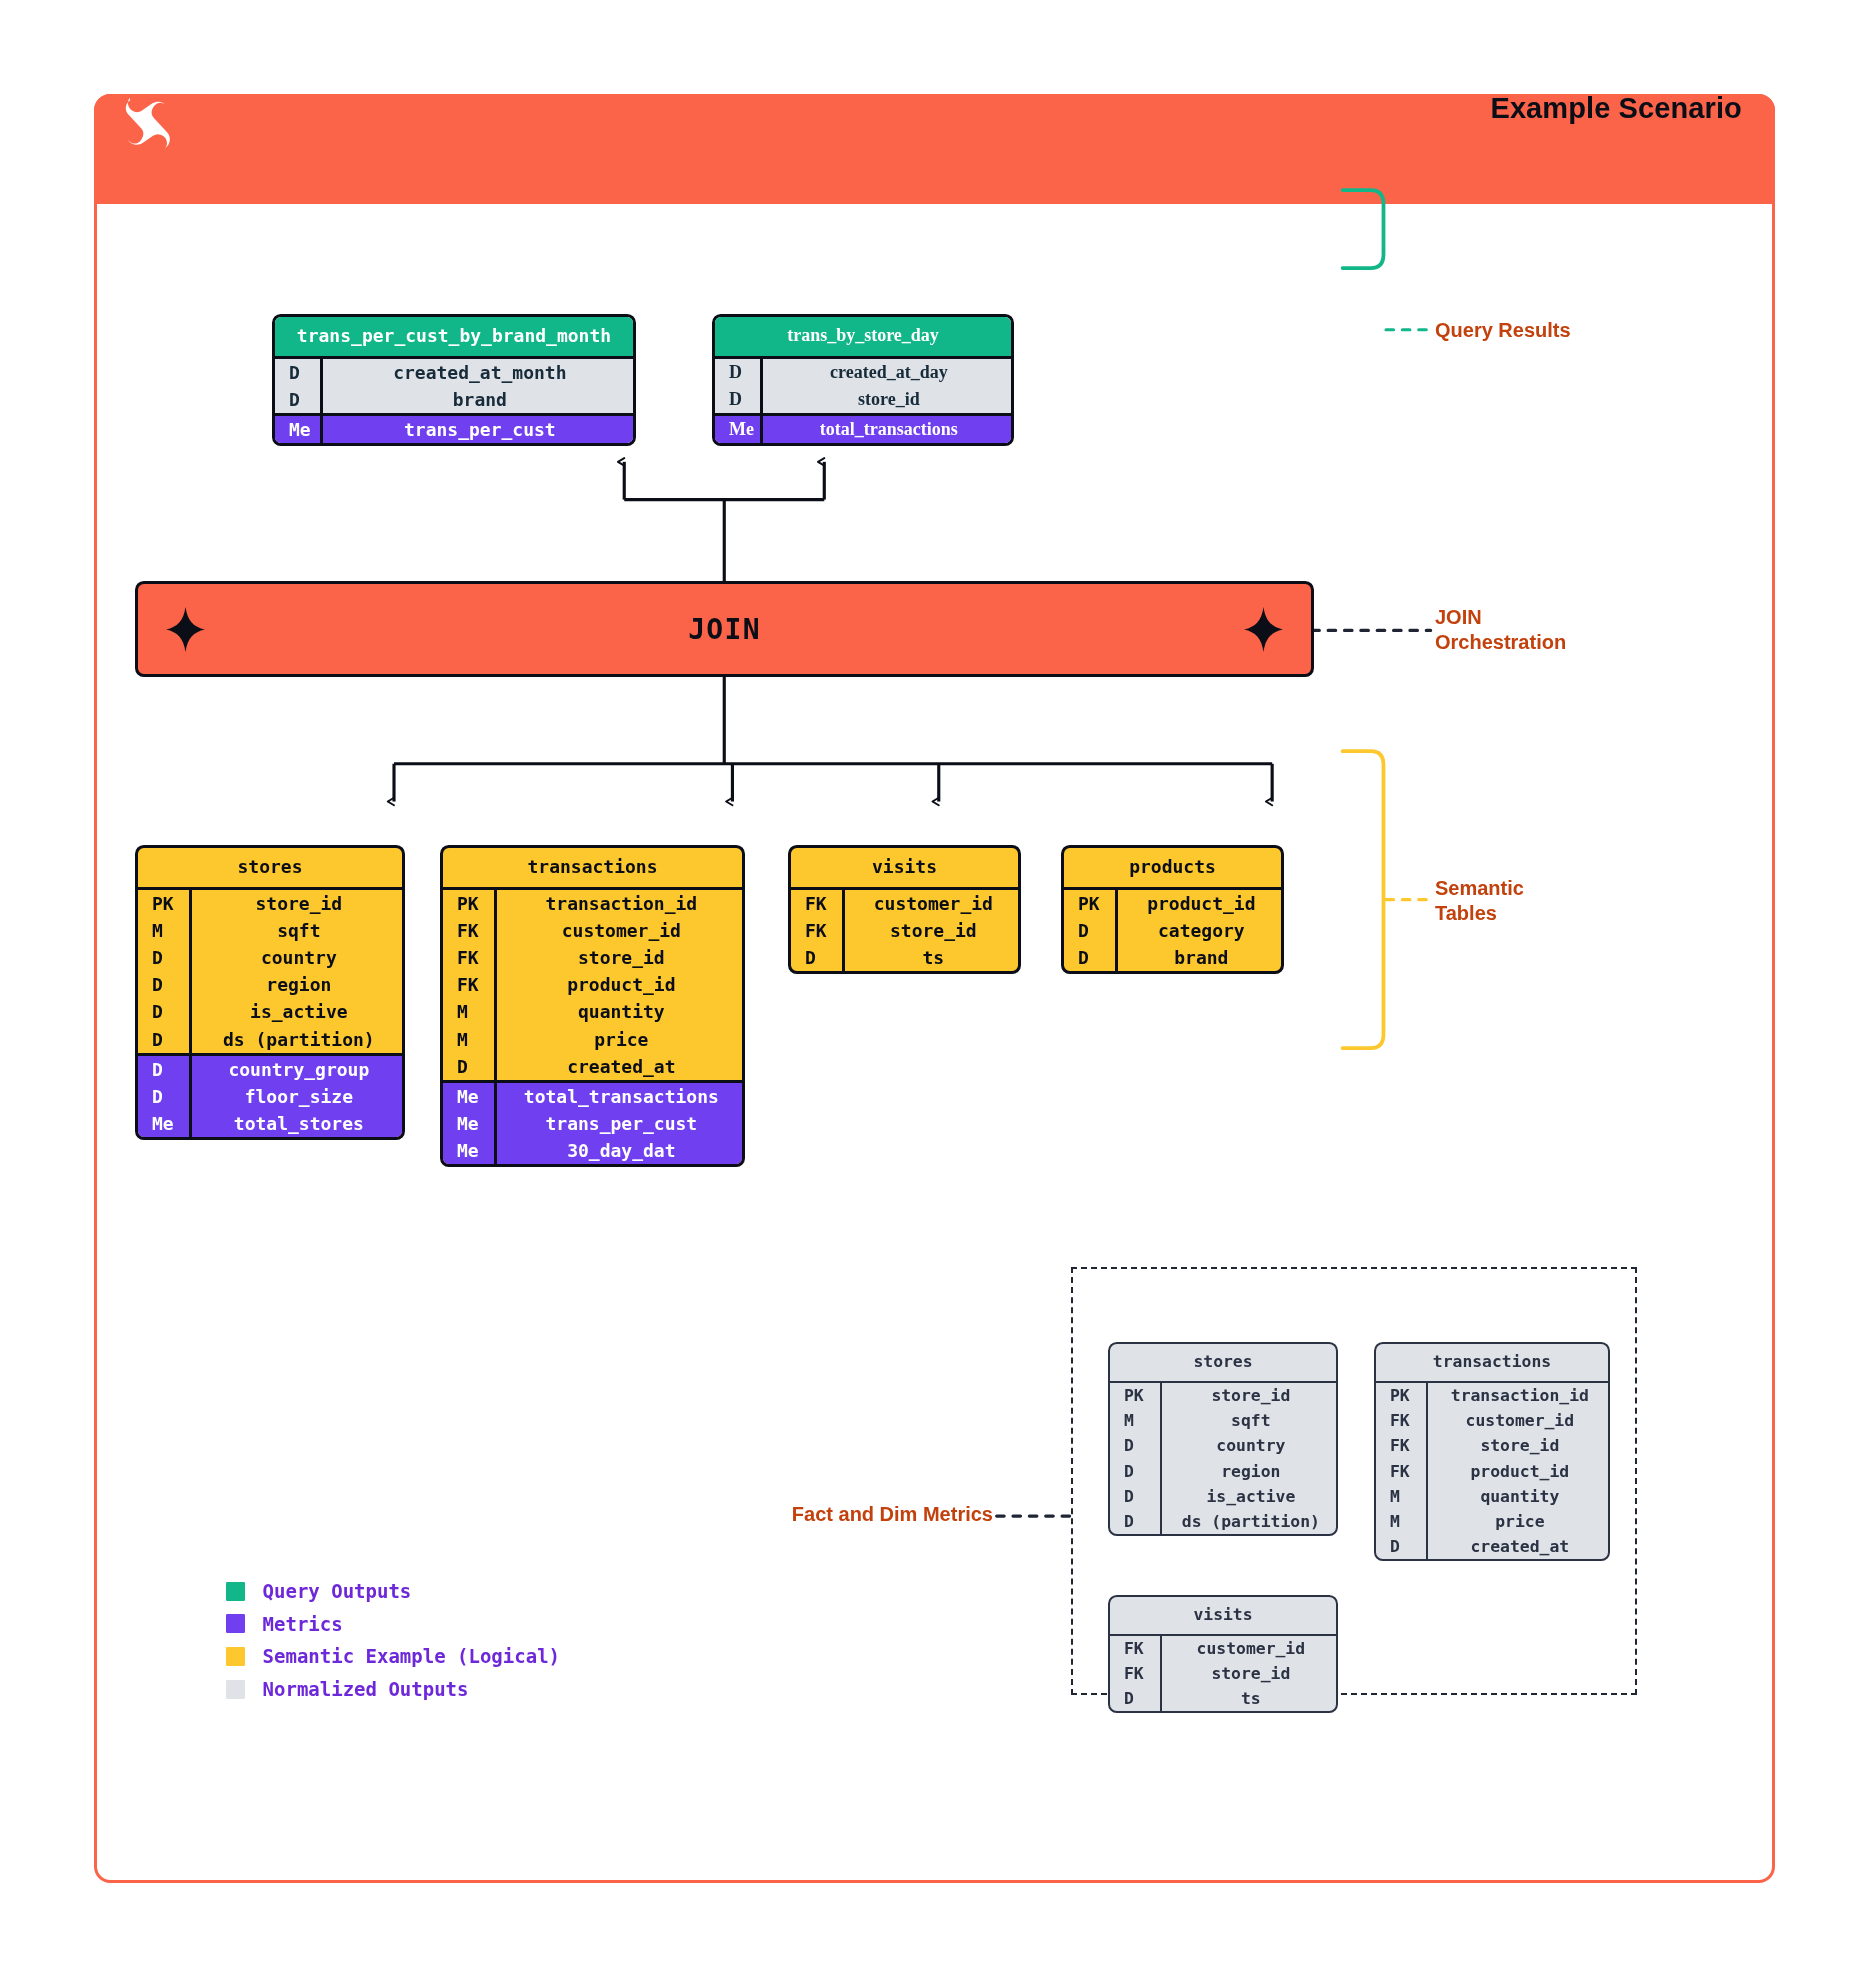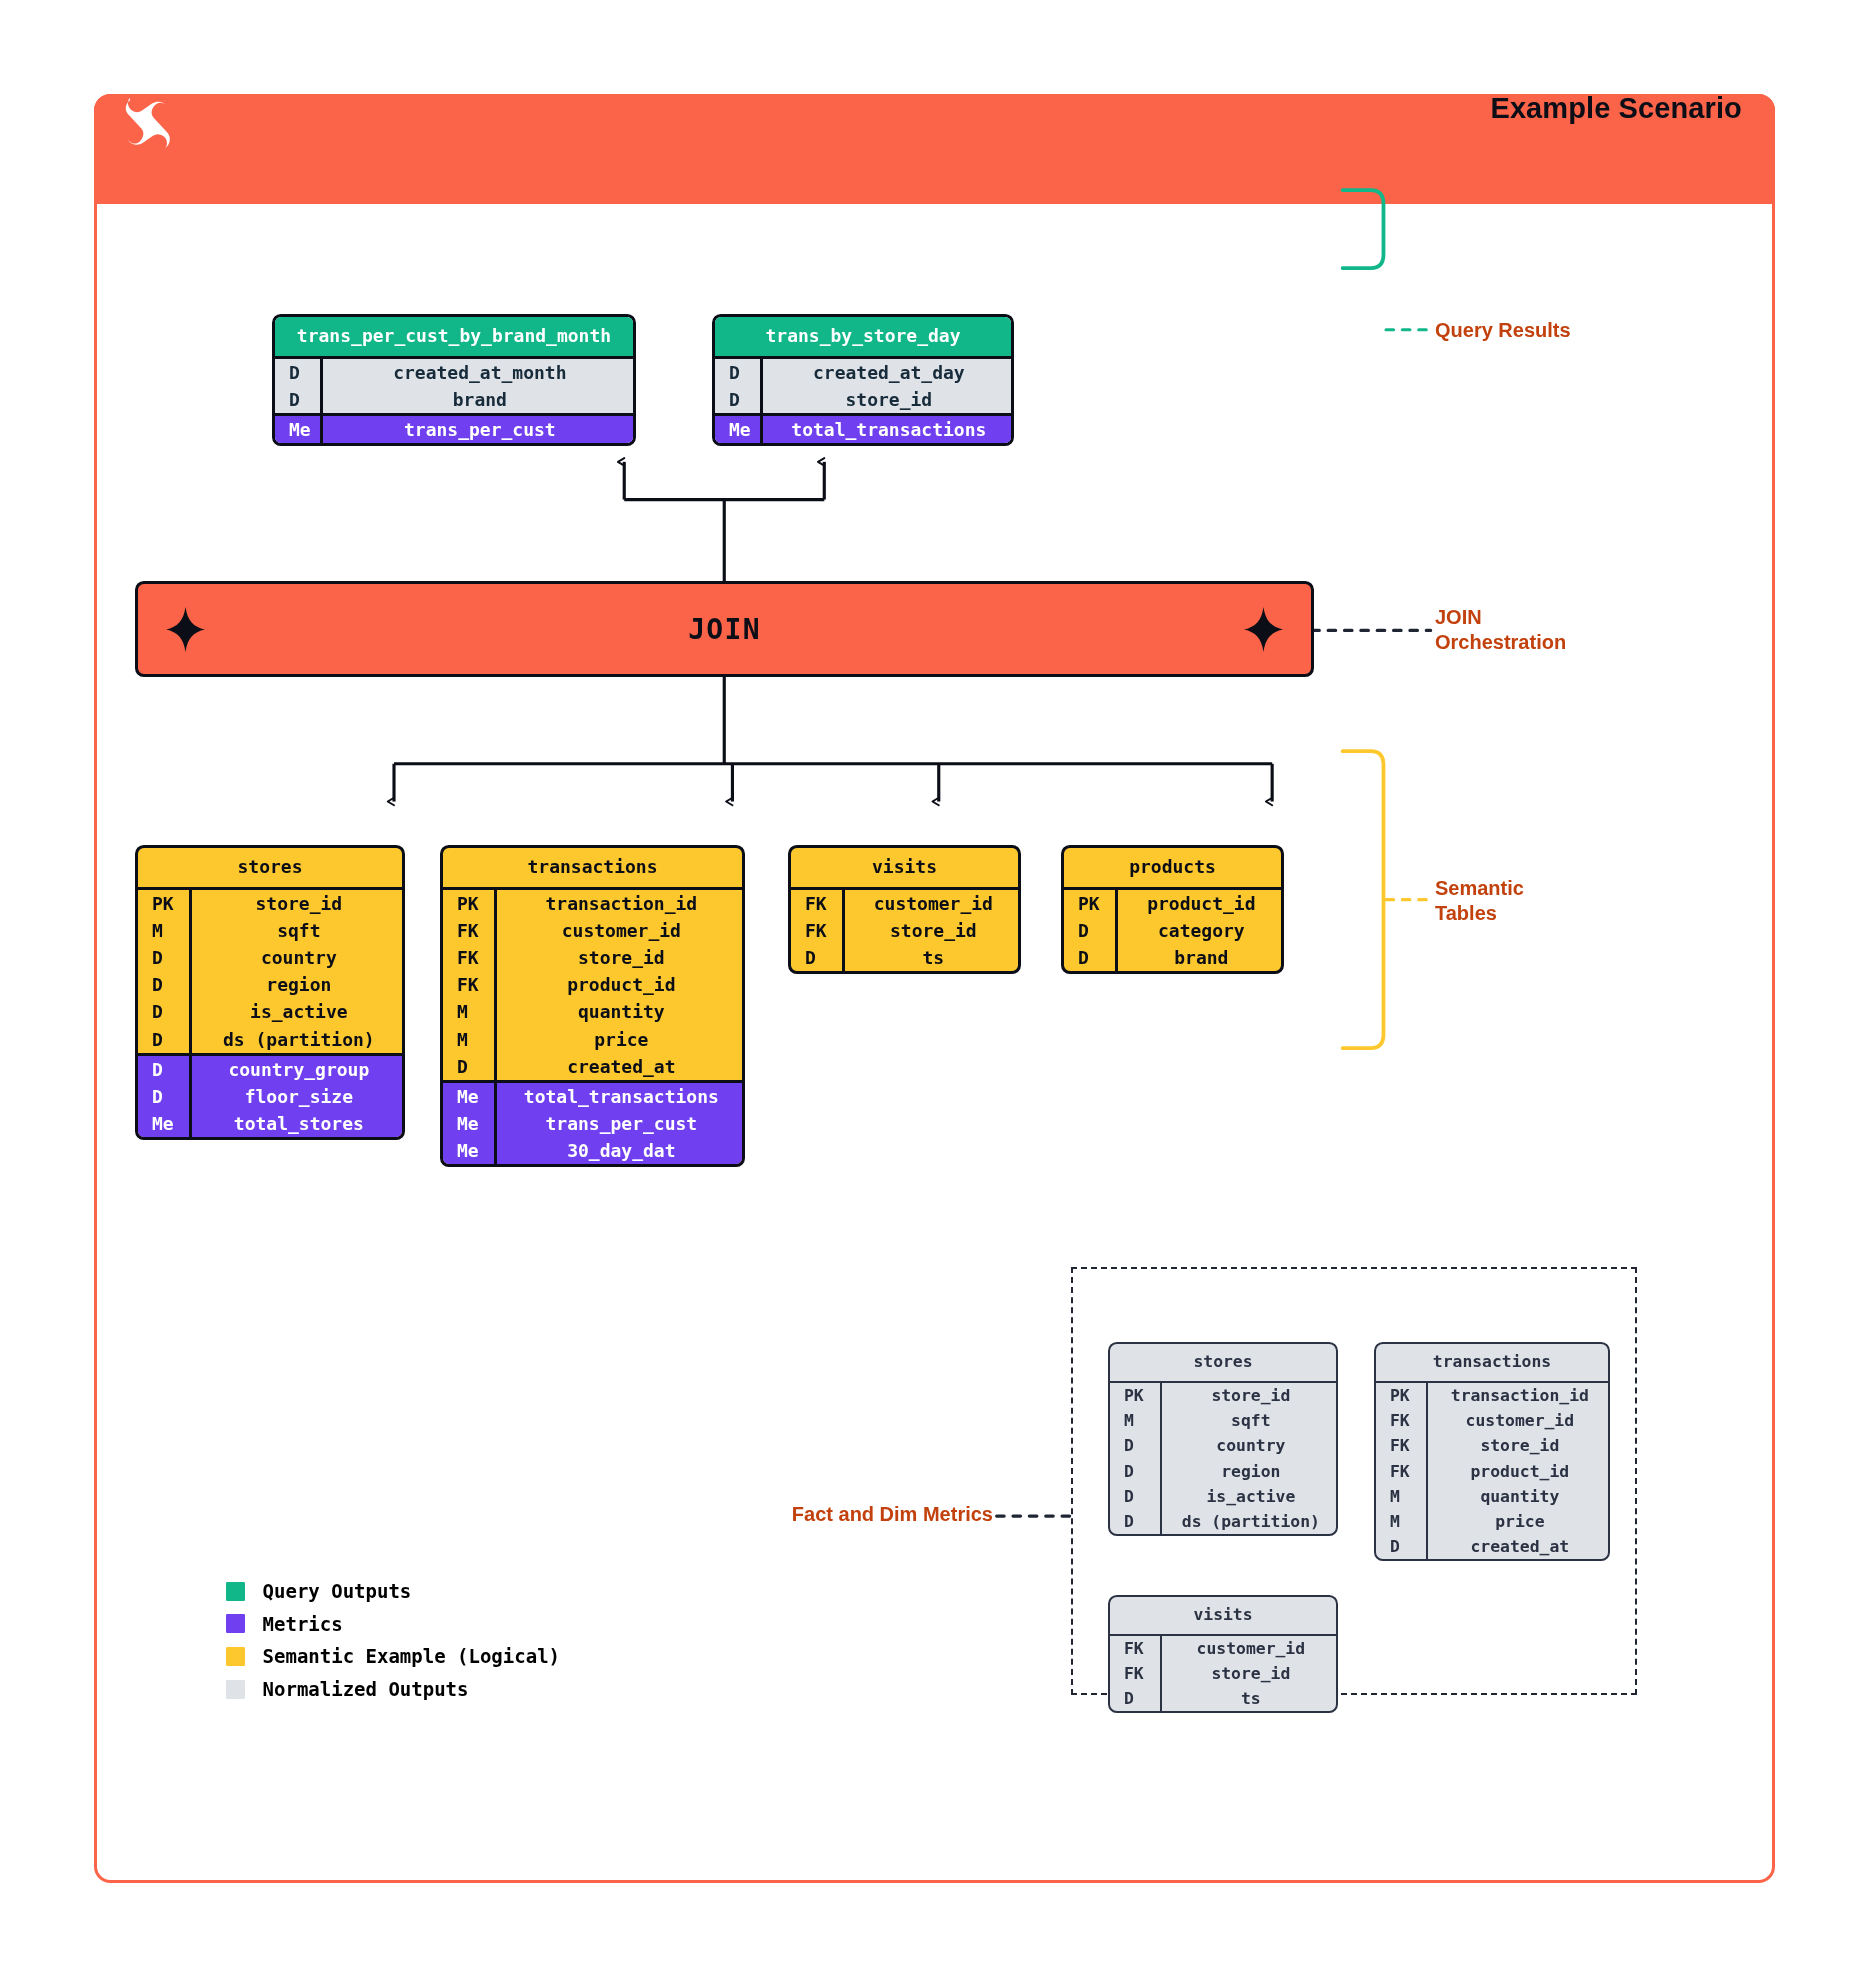--- a/index.html
+++ b/index.html
@@ -98,21 +98,21 @@
     border: 2.5px dashed #1f2533;
     background: transparent;
   }
 
   
   .legend { position: absolute; }
   .legend-row { display: flex; align-items: center; margin-bottom: 10.7px; }
   .swatch { width: 19px; height: 19px; flex: 0 0 auto; margin-right: 17.6px; border-radius: 1.3px; }
   .legend-text {
     font-family: "DejaVu Sans Mono", monospace;
-    font-size: 19px; font-weight: 700; color: #000000; white-space: nowrap; text-align: center;
+    font-size: 19px; font-weight: 700; color: #6d28d9; white-space: nowrap; text-align: center;
   }
 </style>
 </head>
 <body>
 
 <div class="page">
 
   <div class="frame">
 
     <div class="frame-header">
@@ -184,21 +184,21 @@
           </div>
         </div>
         <div class="tsec v-purple">
           <div class="trow">
             <span class="tkey" style="width:48px;">Me</span>
             <span class="tval">trans_per_cust</span>
           </div>
         </div>
       </div>
 
-      <div class="tbl v-green" style="left:615px; top:173px; width:302px; font-size:18px;">
+      <div class="tbl v-green" style="left:615px; top:173px; width:302px; font-size:18px;font-family:Liberation Serif, serif;">
         <div class="thead">trans_by_store_day</div>
         <div class="tsec v-grey">
           <div class="trow">
             <span class="tkey" style="width:48px;">D</span>
             <span class="tval">created_at_day</span>
           </div>
           <div class="trow">
             <span class="tkey" style="width:48px;">D</span>
             <span class="tval">store_id</span>
           </div>

